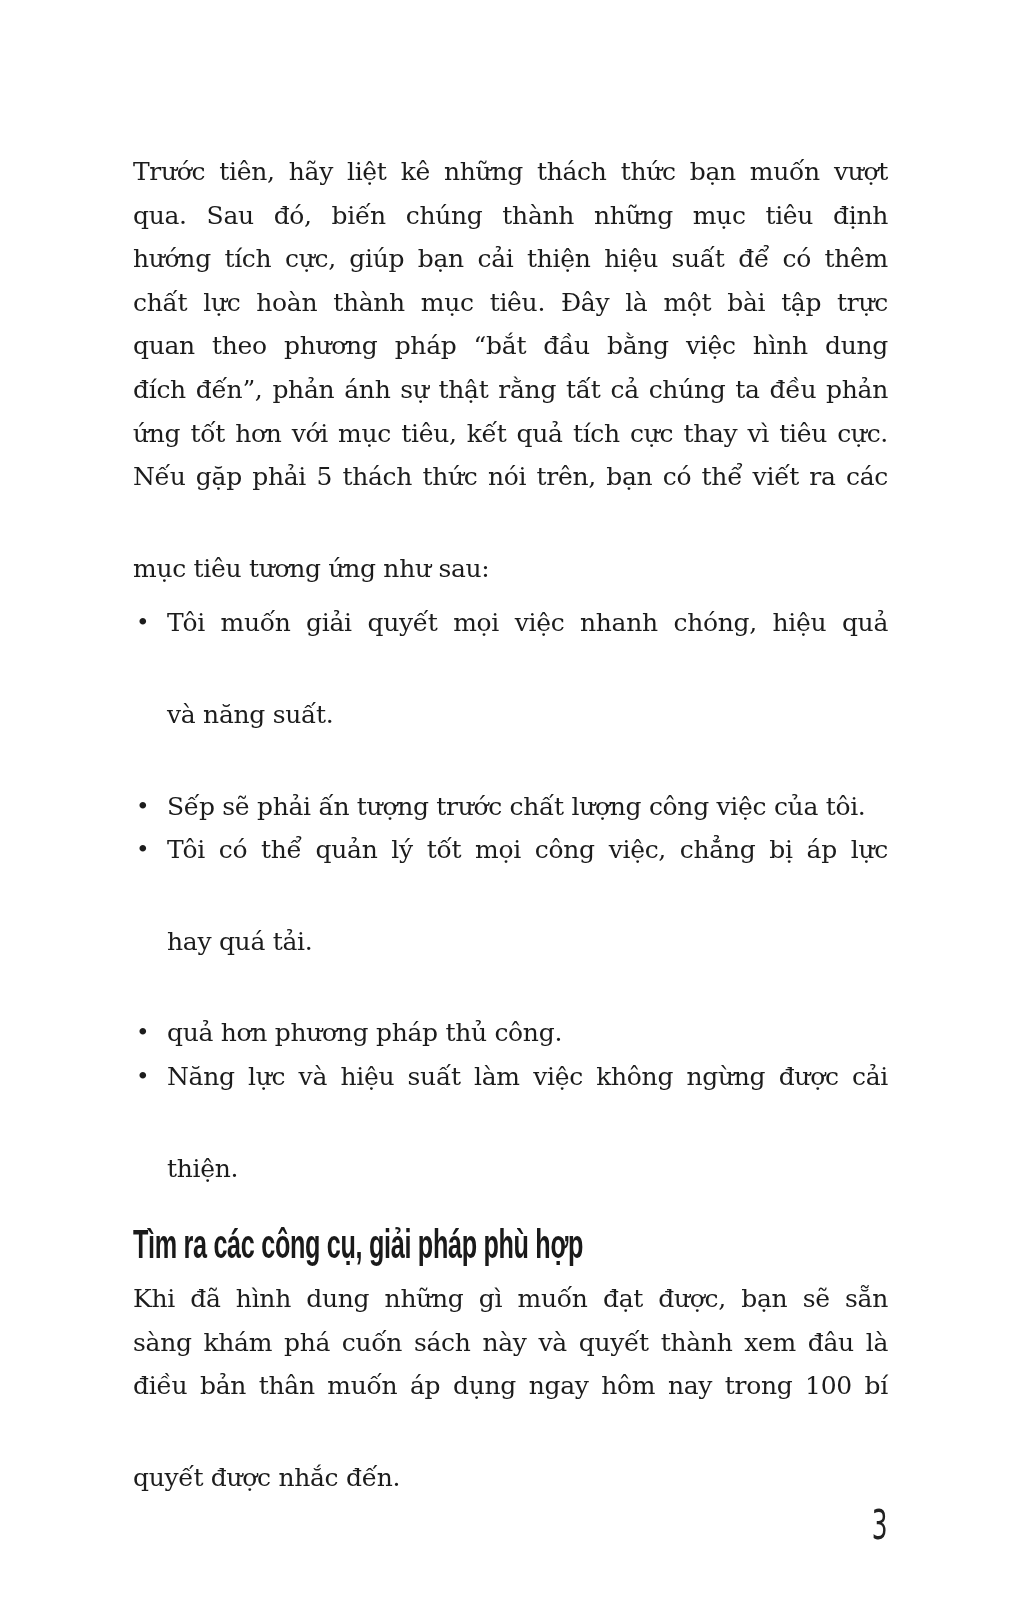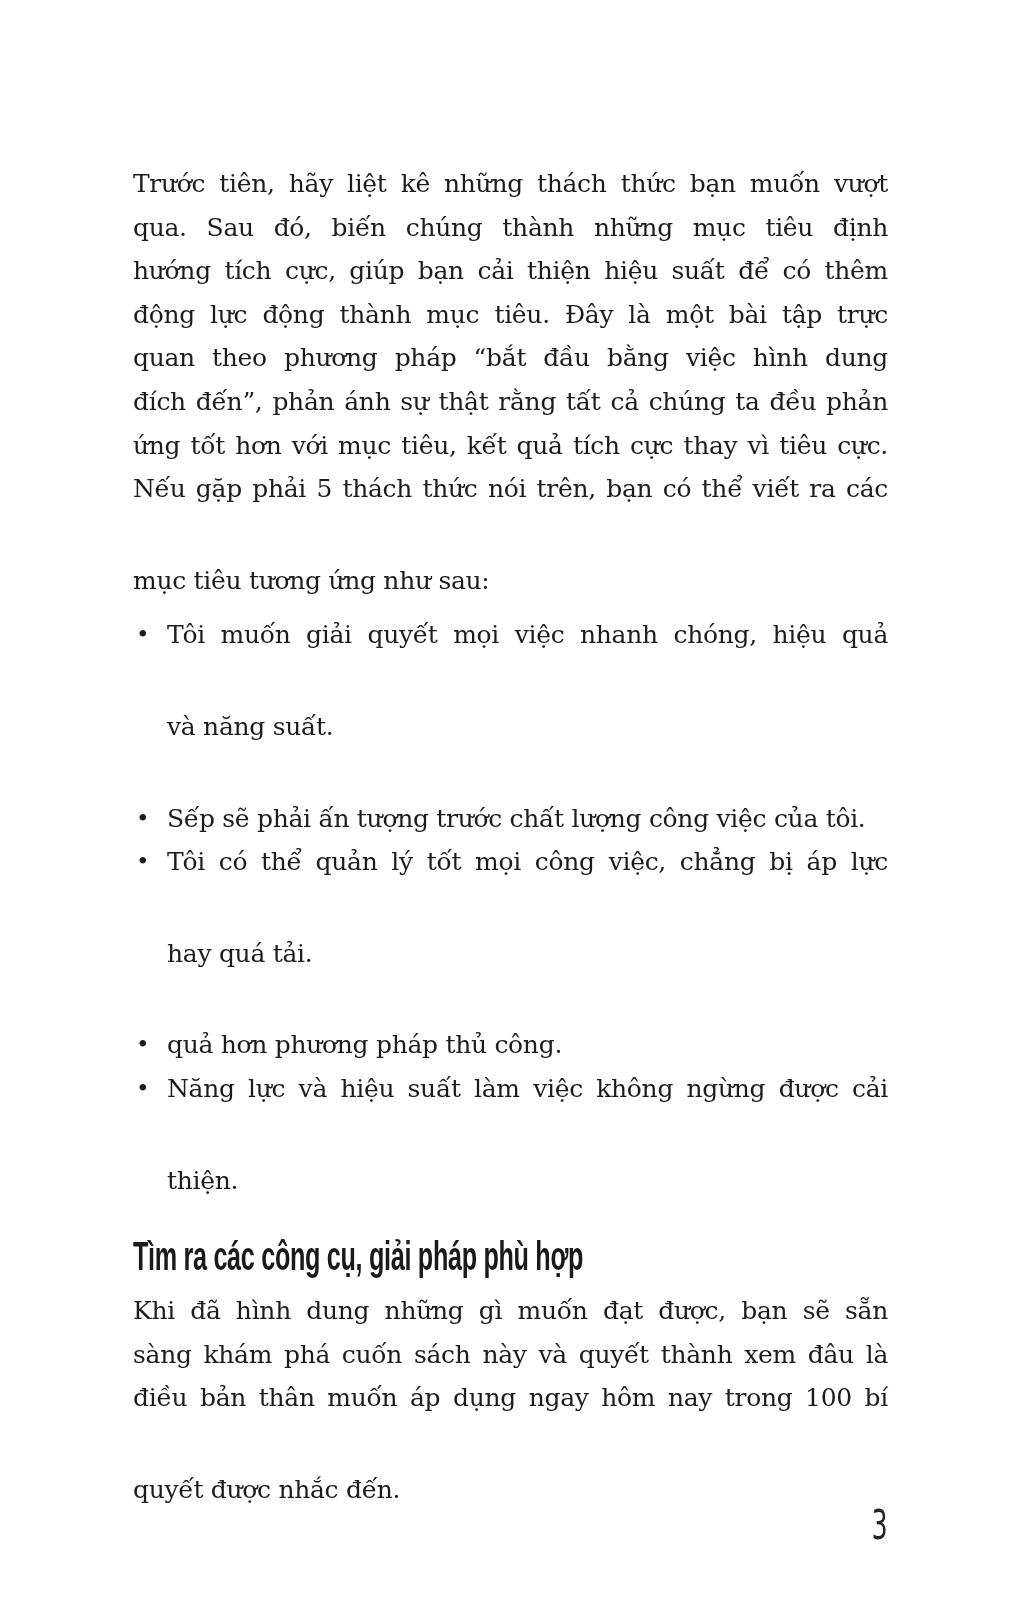--- a/index.html
+++ b/index.html
@@ -10,21 +10,21 @@
   .page {
     position: relative;
     width: 1024px;
     height: 1615px;
     background: #ffffff;
     overflow: hidden;
   }
   .content {
     position: absolute;
     left: 133px;
-    top: 12px;
+    top: 0;
     width: 755px;
     padding-top: 150px;
     color: #1c1c1c;
     font-family: "DejaVu Serif", serif;
     font-size: 25px;
     line-height: 43.6px;
     letter-spacing: -0.3px;
   }
   .para { margin: 0; }
   .line {
@@ -79,21 +79,21 @@
 </head>
 <body>
 
 <div class="page">
   <div class="content">
 
     <div class="para">
       <div class="line">Trước tiên, hãy liệt kê những thách thức bạn muốn vượt</div>
       <div class="line">qua. Sau đó, biến chúng thành những mục tiêu định</div>
       <div class="line">hướng tích cực, giúp bạn cải thiện hiệu suất để có thêm</div>
-      <div class="line">động lực động thành mục tiêu. Đây là một bài tập trực</div>
+      <div class="line">chất lực hoàn thành mục tiêu. Đây là một bài tập trực</div>
       <div class="line">quan theo phương pháp “bắt đầu bằng việc hình dung</div>
       <div class="line">đích đến”, phản ánh sự thật rằng tất cả chúng ta đều phản</div>
       <div class="line">ứng tốt hơn với mục tiêu, kết quả tích cực thay vì tiêu cực.</div>
       <div class="line">Nếu gặp phải 5 thách thức nói trên, bạn có thể viết ra các</div>
       <div class="line last">mục tiêu tương ứng như sau:</div>
     </div>
 
     <ul class="bullets">
       <li>
         <span class="bullet-marker">•</span>

